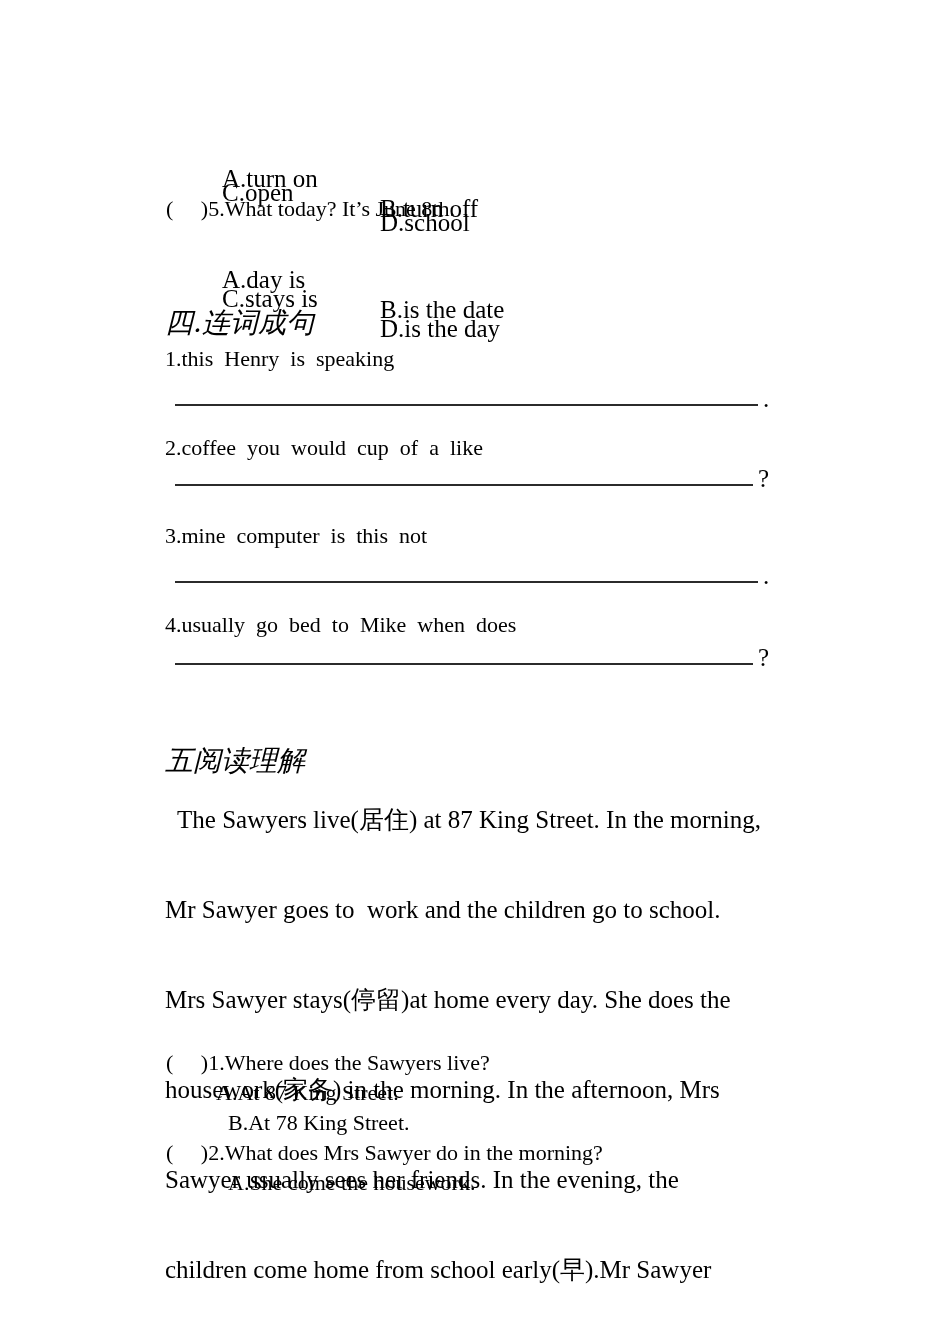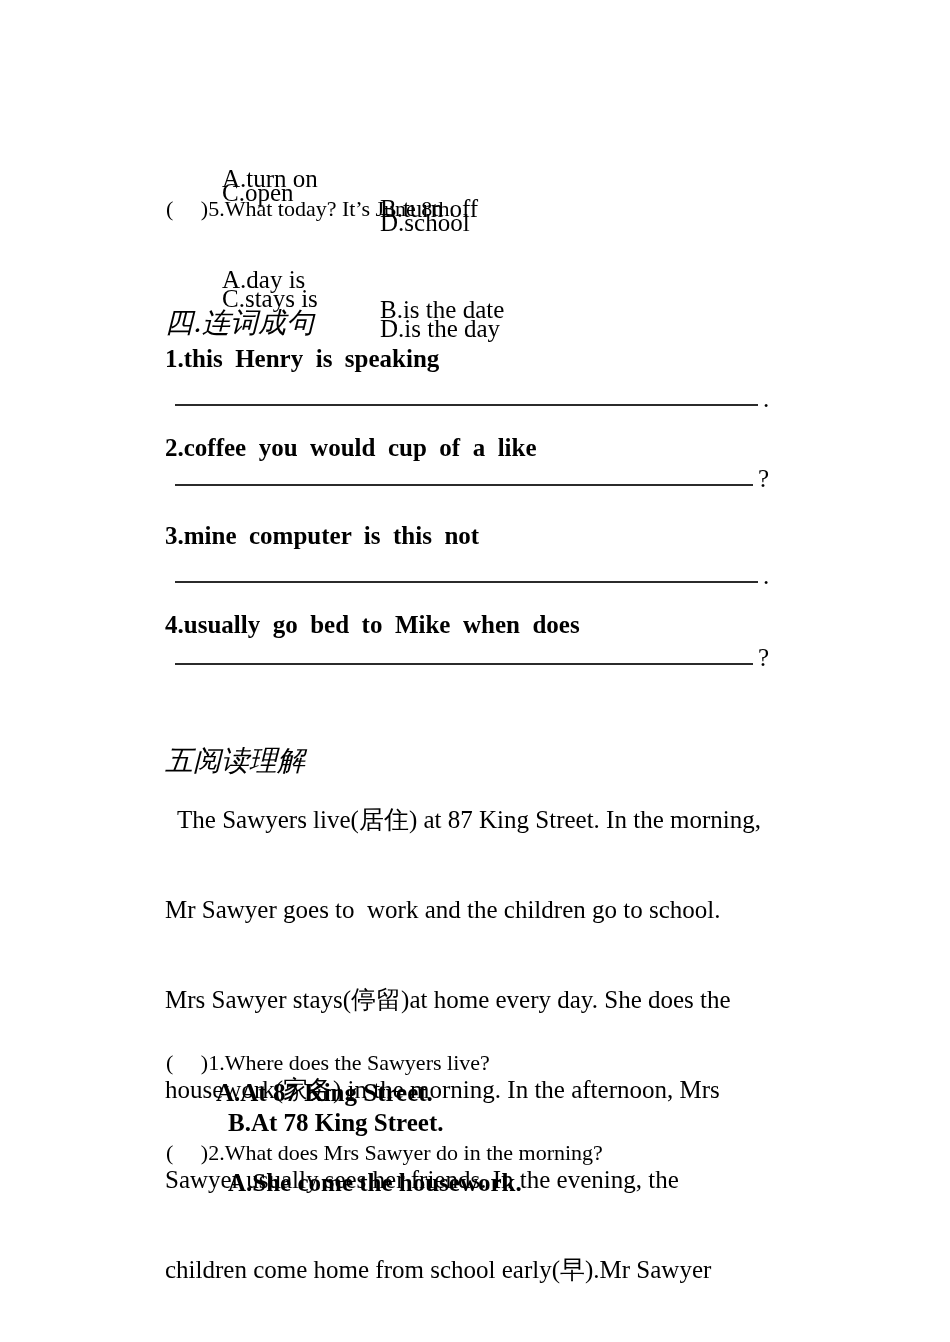--- a/index.html
+++ b/index.html
@@ -20,24 +20,23 @@
     left: 0;
     top: 0;
     width: 950px;
     height: 1128px;
   }
 
   
   .line {
     position: absolute;
     white-space: pre;
-    font-size: 25px;
+    font-size: 22px;
     line-height: 30px;
     letter-spacing: 0px;
-    font-weight: bold;
   }
 
   .cn-heading {
     position: absolute;
     white-space: pre;
     font-size: 28px;
     line-height: 28px;
     font-family: "DejaVu Serif", "Liberation Serif", serif;
     font-style: italic;
     font-weight: 400;

